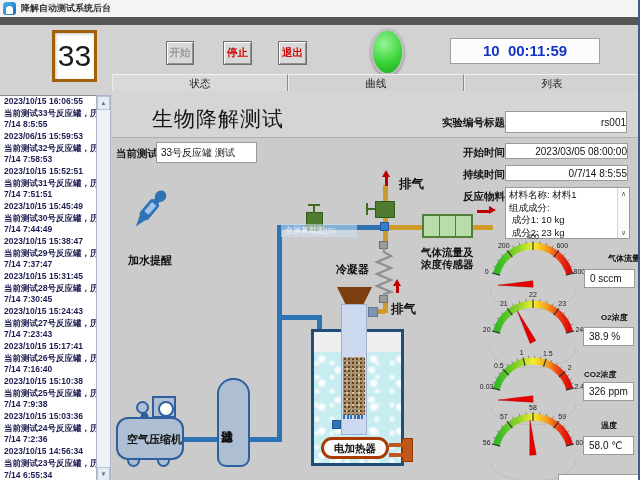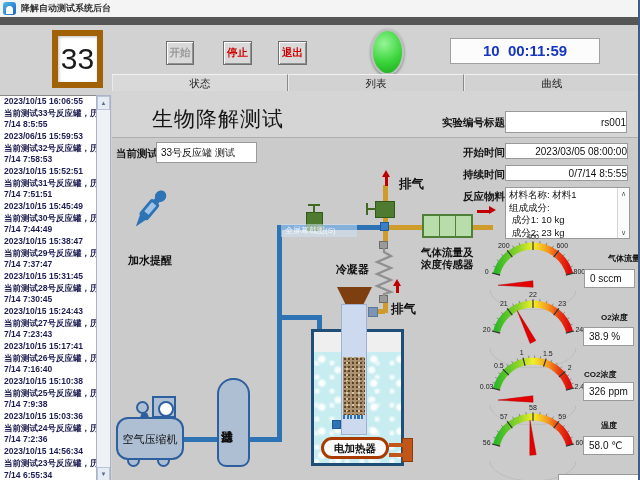--- a/index.html
+++ b/index.html
@@ -7,21 +7,21 @@
        font-family:"Liberation Sans","DejaVu Sans",sans-serif;color:#111}
   .abs{position:absolute}
   
   .titlebar{left:0;top:0;width:640px;height:17px;background:#f4f4f4;border-bottom:1px solid #dcdcdc}
   .app-icon{left:3px;top:2px;width:13px;height:13px;border-radius:3px;background:linear-gradient(135deg,#4fb9e9,#1565c5)}
   .app-icon .arch{position:absolute;left:3px;top:4px;width:7px;height:8px;background:#fff;border-radius:3.5px 3.5px 0 0}
   .title-text{left:21px;top:0;height:17px;line-height:17px;font-size:9px;font-weight:bold;color:#333}
   .darkband{left:0;top:17px;width:640px;height:8px;background:#565656}
   
   .toolbar{left:0;top:25px;width:640px;height:49px;background:#d2d2d2}
-  .counter{left:52px;top:5px;width:39px;height:46px;background:#fff;border:6px solid #a16207;
+  .counter{left:52px;top:5px;width:39px;height:46px;background:#fff;border:3px solid #a16207;
            box-shadow:inset 1px 1px 3px rgba(0,0,0,.25);text-align:center;line-height:46px;font-size:30px;color:#1a1a1a}
   .btn{top:16px;height:22px;background:#d9d9d9;border:1px solid #6f6f6f;
        box-shadow:inset 1px 1px 0 #ffffff,inset -1px -1px 0 #909090;
        font-size:10.5px;font-weight:bold;text-align:center;line-height:20px}
   .btn-start{left:166px;width:26px;color:#9a9a9a}
   .btn-stop{left:223px;width:27px;color:#cf0000}
   .btn-exit{left:278px;width:27px;color:#cf0000}
   .led{left:371px;top:4px;width:29px;height:42px;border-radius:50%;
        background:radial-gradient(circle at 38% 30%,#96f596,#39d439 55%,#1ea81e);
        border:2px solid #b9c2ba;box-shadow:0 1px 3px rgba(0,0,0,.45)}
@@ -100,22 +100,22 @@
   <div class="abs counter">33</div>
   <div class="abs btn btn-start">开始</div>
   <div class="abs btn btn-stop">停止</div>
   <div class="abs btn btn-exit">退出</div>
   <div class="abs led"></div>
   <div class="abs timer">10  00:11:59</div>
 </div>
 
 <div class="abs tabbar">
   <div class="tab active">状态</div>
+  <div class="tab">曲线</div>
   <div class="tab">列表</div>
-  <div class="tab">曲线</div>
 </div>
 
 <div class="abs loglist">
     <div class="log-line">2023/10/15 16:06:55</div>
     <div class="log-line">当前测试33号反应罐，历时0/</div>
     <div class="log-line">7/14 8:5:55</div>
     <div class="log-line">2023/06/15 15:59:53</div>
     <div class="log-line">当前测试32号反应罐，历时0/</div>
     <div class="log-line">7/14 7:58:53</div>
     <div class="log-line">2023/10/15 15:52:51</div>
@@ -253,21 +253,21 @@
     <div style="position:absolute;left:0;right:0;top:12px;text-align:center;font-size:11.5px;font-weight:bold;line-height:16px;writing-mode:vertical-lr;margin:0 auto;height:60px;width:100%;display:flex;justify-content:center">过滤器</div>
   </div>
 
   <div class="abs machine" style="left:40px;top:305px;width:24px;height:22px">
     <div style="position:absolute;left:4px;top:3px;width:12px;height:12px;border-radius:50%;background:#fff;border:2px solid #2e5f9e"></div>
   </div>
   <div class="abs machine" style="left:24px;top:310px;width:13px;height:13px;border-radius:50%"></div>
   <div class="abs" style="left:27px;top:322px;width:11px;height:7px;background:#2e5f9e;clip-path:polygon(25% 0,75% 0,100% 100%,0 100%)"></div>
   <div class="abs machine" style="left:15px;top:363px;width:13px;height:13px;border-radius:50%"></div>
   <div class="abs machine" style="left:45px;top:363px;width:13px;height:13px;border-radius:50%"></div>
-  <div class="abs machine" style="left:4px;top:326px;width:68px;height:43px;border-radius:12px;text-align:center;font-size:11px;font-weight:normal;line-height:40px">空气压缩机</div>
+  <div class="abs machine" style="left:4px;top:326px;width:68px;height:43px;border-radius:12px;text-align:right;font-size:11px;font-weight:bold;line-height:40px">空气压缩机</div>
 
   <div class="abs tooltip-art">全屏幕截图(S)</div>
 
   <svg class="abs gauge" style="left:359px;top:141px" width="124" height="78" viewBox="0 0 124 78">
       <defs>
         <linearGradient id="gr0" x1="0" y1="0" x2="1" y2="0">
           <stop offset="0%" stop-color="#2fb926"></stop>
           <stop offset="30%" stop-color="#8ed32a"></stop>
           <stop offset="50%" stop-color="#f2ef2a"></stop>
           <stop offset="70%" stop-color="#f59a1e"></stop>

